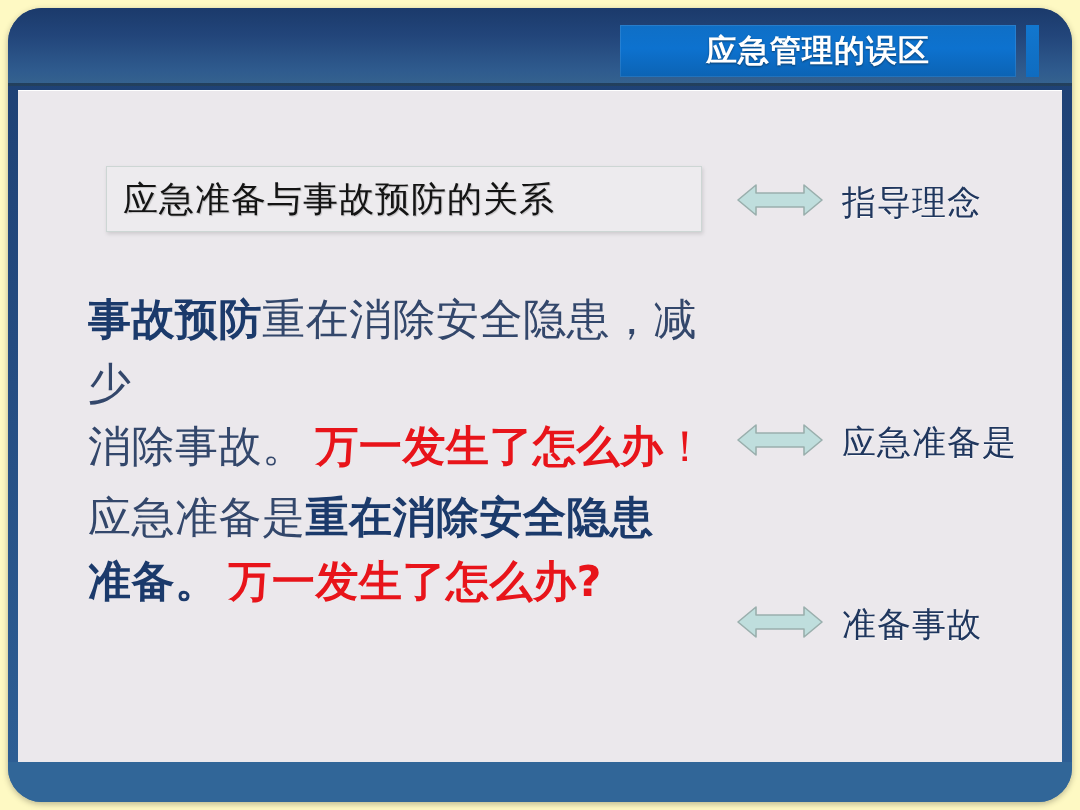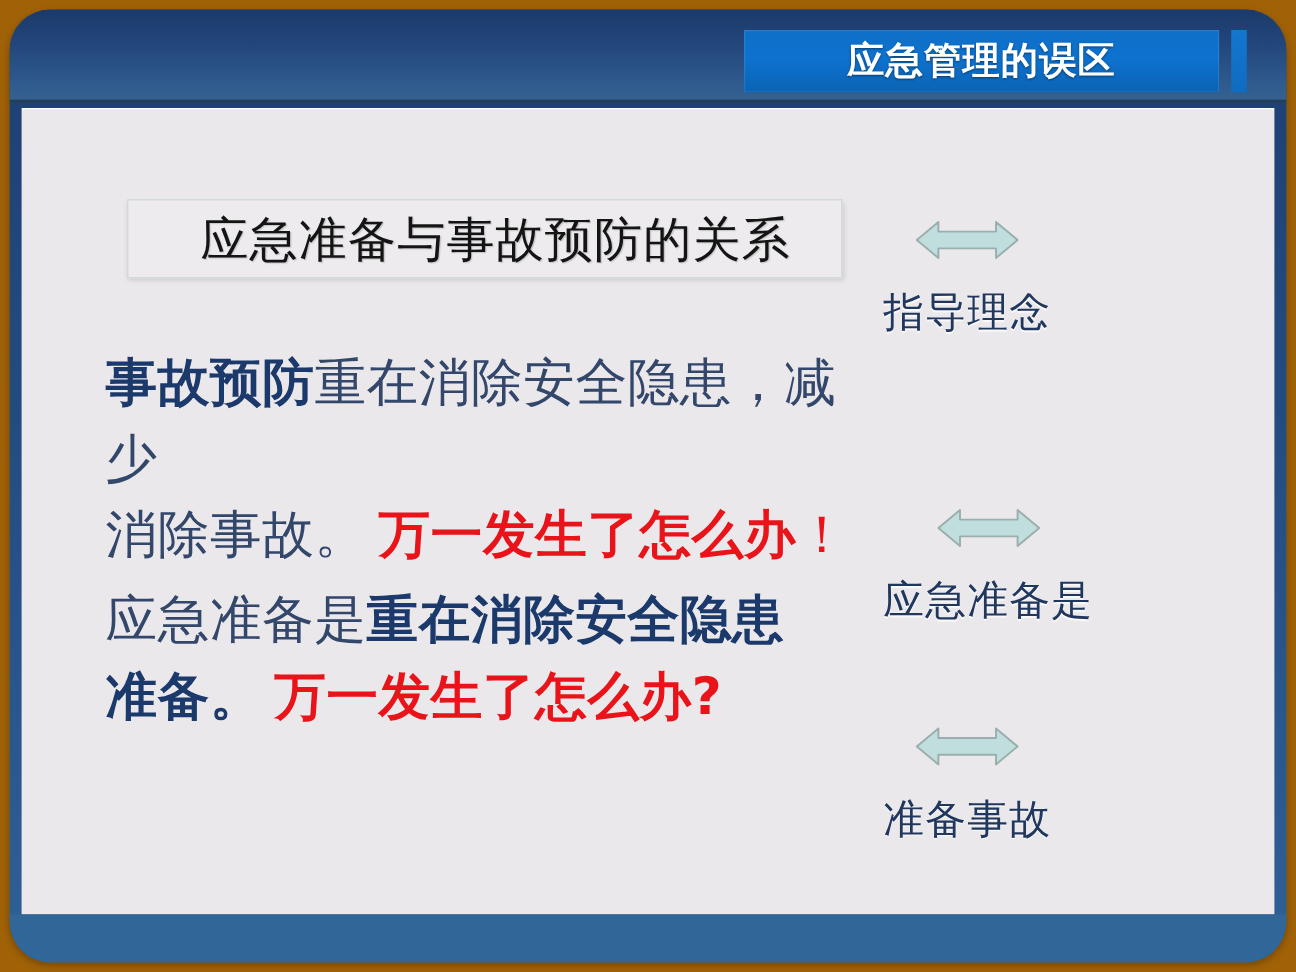--- a/index.html
+++ b/index.html
@@ -11,21 +11,21 @@
     width: 1080px;
     height: 810px;
     font-family: "DejaVu Sans", "Liberation Sans", sans-serif;
     overflow: hidden;
   }
 
   .slide {
     position: relative;
     width: 1080px;
     height: 810px;
-    background: #a16207;
+    background: #fef9c3;
   }
 
   
   .frame {
     position: absolute;
     left: 8px;
     top: 8px;
     width: 1064px;
     height: 794px;
     border-radius: 34px;
@@ -112,35 +112,33 @@
     height: 66px;
     background: #edebee;
     border: 1px solid #cdd6d4;
     box-shadow: 1px 2px 4px rgba(0,0,0,0.13);
     display: flex;
     align-items: center;
     padding-left: 16px;
     box-sizing: border-box;
   }
   .headline-text {
-    font-size: 40px;
+    font-size: 35px;
     color: #141414;
     letter-spacing: 1px;
     text-shadow: 1px 1px 1px rgba(0,0,0,0.18);
     white-space: nowrap;
-    margin-left: 44px;
   }
 
   
   .note {
     position: absolute;
     display: flex;
-    align-items: center;
+    align-items: flex-start;
     gap: 18px;
-    flex-direction: column;
   }
   .note-1 { left: 718px; top: 90px; }
   .note-2 { left: 718px; top: 330px; }
   .note-3 { left: 718px; top: 512px; }
 
   .arrow-icon {
     width: 88px;
     height: 40px;
     flex: 0 0 auto;
     display: block;

